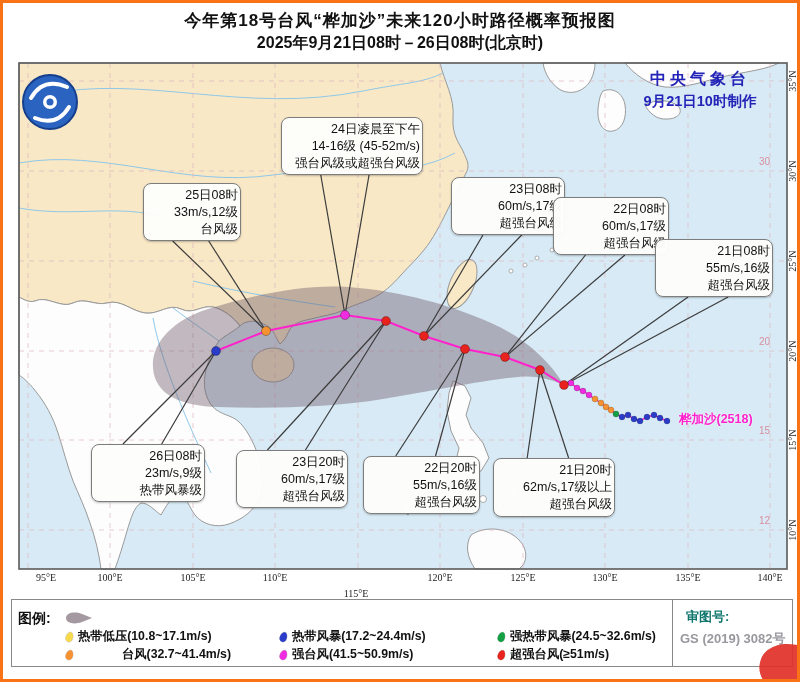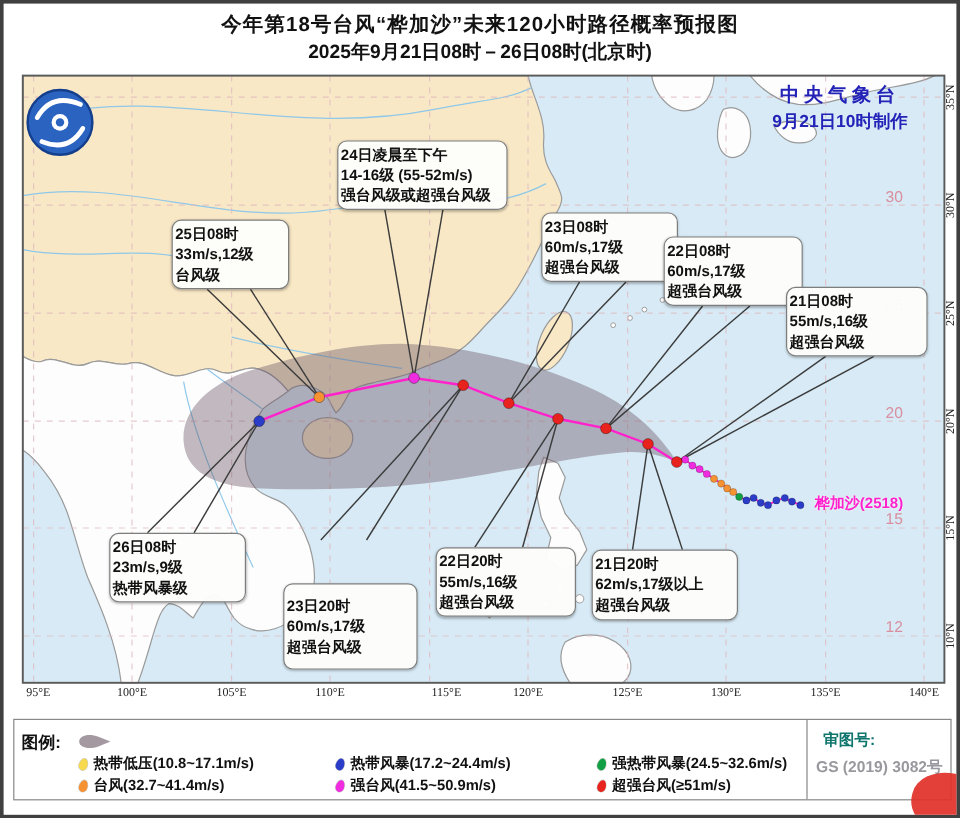--- a/index.html
+++ b/index.html
@@ -1,40 +1,40 @@
 <!DOCTYPE html>
 <html><head>
 <meta charset="utf-8">
 <style>
   html,body{margin:0;padding:0;background:#666;}
-  #stage{position:relative;width:800px;height:682px;background:#fff;border:3px solid #404040;
+  #stage{position:relative;width:800px;height:682px;background:#fff;border:3px solid #f97316;
          box-sizing:border-box;overflow:hidden;font-family:"Liberation Sans",sans-serif;}
   .title{position:absolute;left:0;top:6px;width:100%;text-align:center;font-size:17px;
          font-weight:bold;color:#111;letter-spacing:1px;}
   .subtitle{position:absolute;left:0;top:30px;width:100%;text-align:center;font-size:16px;
          font-weight:bold;color:#111;}
   #mapsvg{position:absolute;left:0;top:0;}
   .grid{stroke:#dfb9c0;stroke-width:1;stroke-dasharray:5 5;opacity:.75;}
   .leader{stroke:#3c3c3c;stroke-width:1.2;}
   .callout{position:absolute;background:rgba(253,253,251,.97);border:1.6px solid #7d7d7d;
-     border-radius:8px;display:flex;flex-direction:column;align-items:flex-start;justify-content:center;
-     text-align:center;font-weight:bold;font-size:12.5px;line-height:17px;color:#111;
+     border-radius:8px;display:flex;flex-direction:column;align-items:flex-end;justify-content:center;
+     text-align:center;font-weight:normal;font-size:12.5px;line-height:17px;color:#111;
      box-shadow:0 1px 2px rgba(0,0,0,.25);padding:2px;box-sizing:border-box;z-index:5;}
   .agency{position:absolute;left:612px;top:66px;width:170px;text-align:center;color:#2323b8;
      font-weight:bold;z-index:4;}
   .agency .l1{font-size:16px;letter-spacing:4px;}
   .agency .l2{font-size:14.5px;margin-top:2px;}
   .stormname{position:absolute;left:676px;top:408px;color:#ff22cc;font-weight:bold;
      font-size:12.5px;z-index:4;text-shadow:0 0 2px #fff;}
   .lonlab{position:absolute;width:44px;text-align:center;top:569px;font-size:10px;
      color:#222;font-family:"Liberation Serif",serif;z-index:3;}
   .latlab{position:absolute;left:772px;width:34px;height:30px;display:flex;align-items:center;
      justify-content:center;font-size:10px;color:#222;font-family:"Liberation Serif",serif;
      transform:rotate(-90deg);z-index:3;}
-  .pinklab{position:absolute;left:735px;font-size:13px;color:#d98f9f;z-index:2;}
+  .pinklab{position:absolute;left:756px;font-size:10px;color:#d98f9f;z-index:2;}
   #legend{position:absolute;left:8px;top:596px;width:782px;height:68px;border:1.6px solid #888;
      background:#fff;box-sizing:border-box;z-index:6;}
   #legend .divider{position:absolute;left:660px;top:0;width:0;height:100%;border-left:1.6px solid #888;}
   .leg-title{position:absolute;left:6px;top:10px;font-size:14px;font-weight:bold;color:#111;}
   .leg-cone-text{position:absolute;left:84px;top:9px;width:572px;font-size:12.3px;font-weight:bold;color:#111;}
   .leg-item{position:absolute;display:flex;align-items:center;font-size:12.3px;font-weight:bold;color:#111;}
   .leg-dot{display:inline-block;width:7px;height:10px;border-radius:50% 50% 50% 50%/60% 60% 40% 40%;
      margin-right:5px;transform:rotate(18deg);box-shadow:0 0 0 .5px rgba(0,0,0,.2);}
   .mapno-label{position:absolute;left:674px;top:8px;font-size:13px;font-weight:bold;color:#0f766e;}
   .mapno-value{position:absolute;left:668px;top:30px;font-size:13px;font-weight:bold;color:#98989e;}
@@ -202,21 +202,21 @@
   <div class="stormname">桦加沙(2518)</div>
 
   <div id="callouts">
       <div class="callout" style="left: 140px; top: 180px; width: 98px; height: 58px;">
         <div>25日08时</div>
         <div>33m/s,12级</div>
         <div>台风级</div>
       </div>
       <div class="callout" style="left: 278px; top: 114px; width: 142px; height: 58px;">
         <div>24日凌晨至下午</div>
-        <div>14-16级 (55-52m/s)</div>
+        <div>14-16级 (45-52m/s)</div>
         <div>强台风级或超强台风级</div>
       </div>
       <div class="callout" style="left: 448px; top: 174px; width: 114px; height: 58px;">
         <div>23日08时</div>
         <div>60m/s,17级</div>
         <div>超强台风级</div>
       </div>
       <div class="callout" style="left: 550px; top: 194px; width: 116px; height: 58px;">
         <div>22日08时</div>
         <div>60m/s,17级</div>
@@ -225,43 +225,43 @@
       <div class="callout" style="left: 652px; top: 236px; width: 118px; height: 58px;">
         <div>21日08时</div>
         <div>55m/s,16级</div>
         <div>超强台风级</div>
       </div>
       <div class="callout" style="left: 88px; top: 441px; width: 114px; height: 58px;">
         <div>26日08时</div>
         <div>23m/s,9级</div>
         <div>热带风暴级</div>
       </div>
-      <div class="callout" style="left: 233px; top: 447px; width: 112px; height: 72px; margin-top: 36px;">
+      <div class="callout" style="left: 233px; top: 447px; width: 112px; height: 58px;">
         <div>23日20时</div>
         <div>60m/s,17级</div>
         <div>超强台风级</div>
       </div>
       <div class="callout" style="left: 360px; top: 453px; width: 117px; height: 58px;">
         <div>22日20时</div>
         <div>55m/s,16级</div>
         <div>超强台风级</div>
       </div>
       <div class="callout" style="left: 490px; top: 455px; width: 122px; height: 59px;">
         <div>21日20时</div>
         <div>62m/s,17级以上</div>
         <div>超强台风级</div>
       </div>
     </div>
 
   <div id="axislabels">
-      <div class="lonlab" style="left: 7px;">95°E</div>
+      <div class="lonlab" style="left: 21px;">95°E</div>
       <div class="lonlab" style="left: 85px;">100°E</div>
       <div class="lonlab" style="left: 168px;">105°E</div>
       <div class="lonlab" style="left: 250px;">110°E</div>
-      <div class="lonlab" style="left: 347px;">115°E</div>
+      <div class="lonlab" style="left: 331px; margin-top: 16px;">115°E</div>
       <div class="lonlab" style="left: 415px;">120°E</div>
       <div class="lonlab" style="left: 498px;">125°E</div>
       <div class="lonlab" style="left: 580px;">130°E</div>
       <div class="lonlab" style="left: 663px;">135°E</div>
       <div class="lonlab" style="left: 745px;">140°E</div>
       <div class="latlab" style="top: 63px;">35°N</div>
       <div class="latlab" style="top: 153px;">30°N</div>
       <div class="latlab" style="top: 243px;">25°N</div>
       <div class="latlab" style="top: 333px;">20°N</div>
       <div class="latlab" style="top: 422px;">15°N</div>
@@ -284,21 +284,21 @@
           <span>热带低压(10.8~17.1m/s)</span>
         </div>
         <div class="leg-item" style="left: 268px; top: 28px;">
           <span class="leg-dot" style="background: rgb(43, 60, 200);"></span>
           <span>热带风暴(17.2~24.4m/s)</span>
         </div>
         <div class="leg-item" style="left: 486px; top: 28px;">
           <span class="leg-dot" style="background: rgb(19, 160, 69);"></span>
           <span>强热带风暴(24.5~32.6m/s)</span>
         </div>
-        <div class="leg-item" style="left: 54px; top: 46px;">
+        <div class="leg-item" style="left: 54px; top: 46px; gap: 44px;">
           <span class="leg-dot" style="background: rgb(247, 146, 51);"></span>
           <span>台风(32.7~41.4m/s)</span>
         </div>
         <div class="leg-item" style="left: 268px; top: 46px;">
           <span class="leg-dot" style="background: rgb(240, 44, 224);"></span>
           <span>强台风(41.5~50.9m/s)</span>
         </div>
         <div class="leg-item" style="left: 486px; top: 46px;">
           <span class="leg-dot" style="background: rgb(232, 35, 29);"></span>
           <span>超强台风(≥51m/s)</span>

